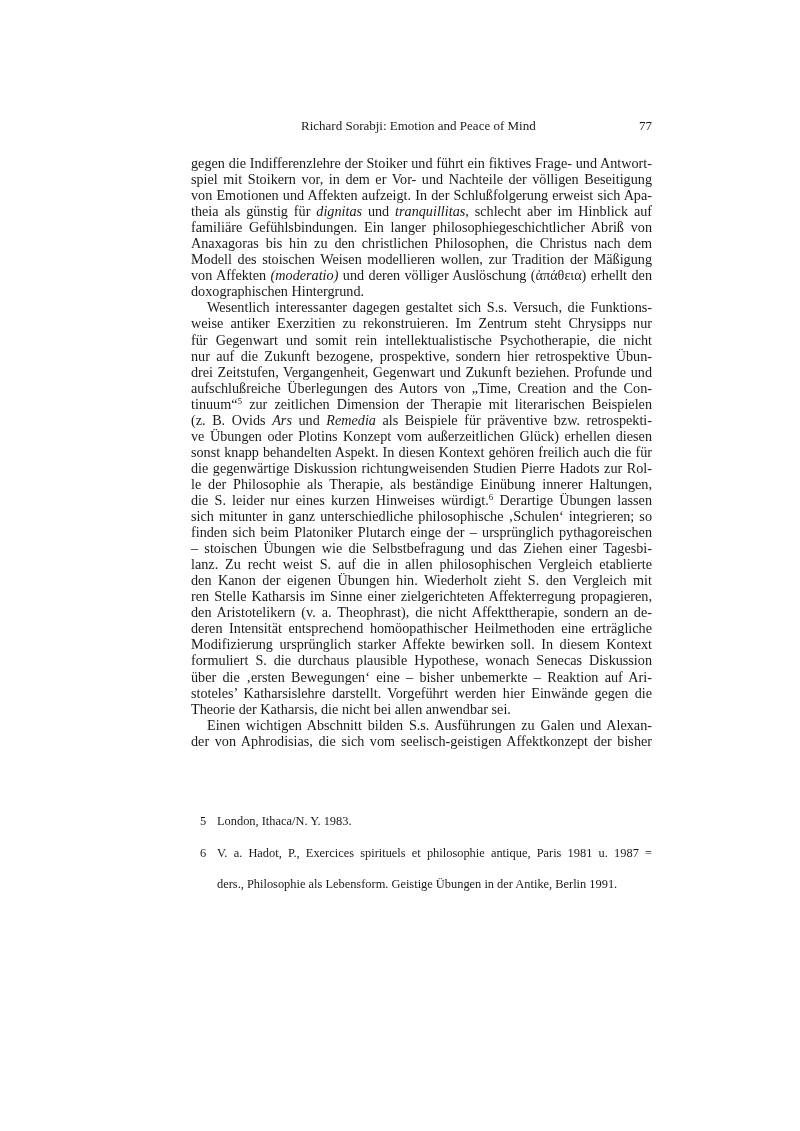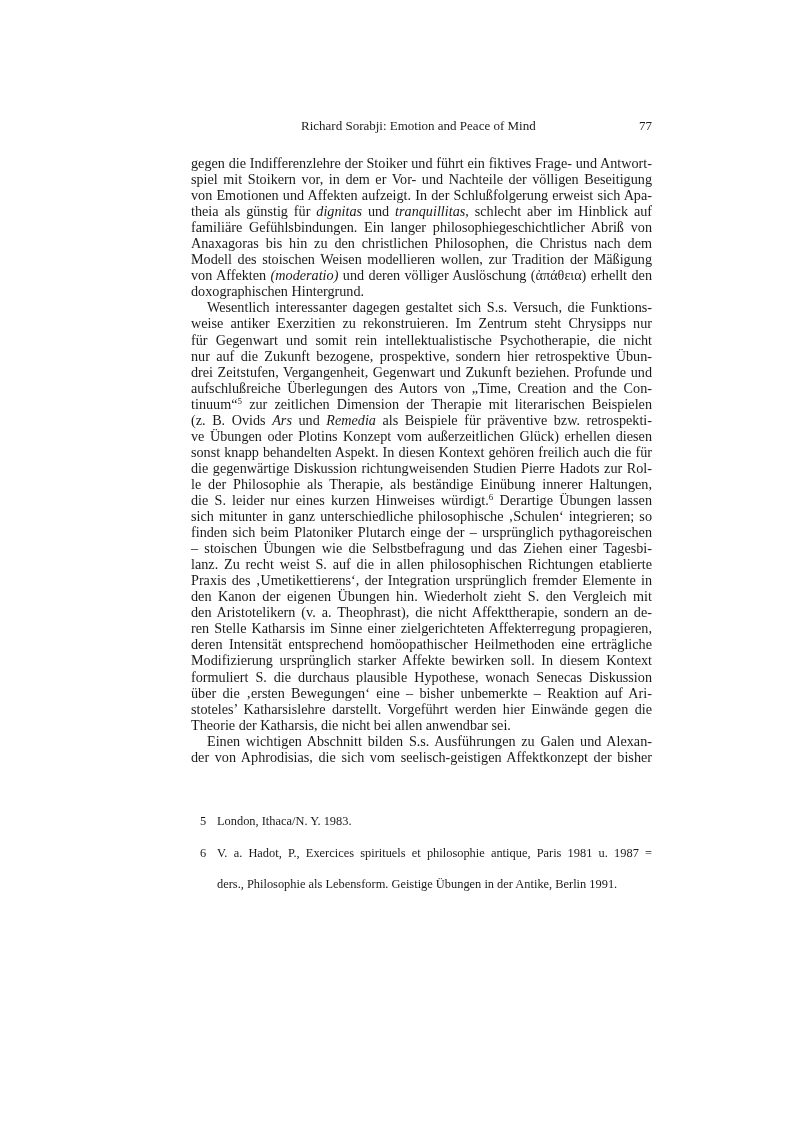--- a/index.html
+++ b/index.html
@@ -56,25 +56,24 @@
         <span class="line">tinuum“<sup>5</sup> zur zeitlichen Dimension der Therapie mit literarischen Beispielen</span>
         <span class="line">(z. B. Ovids <span class="it">Ars</span> und <span class="it">Remedia</span> als Beispiele für präventive bzw. retrospekti-</span>
         <span class="line">ve Übungen oder Plotins Konzept vom außerzeitlichen Glück) erhellen diesen</span>
         <span class="line">sonst knapp behandelten Aspekt. In diesen Kontext gehören freilich auch die für</span>
         <span class="line">die gegenwärtige Diskussion richtungweisenden Studien Pierre Hadots zur Rol-</span>
         <span class="line">le der Philosophie als Therapie, als beständige Einübung innerer Haltungen,</span>
         <span class="line">die S. leider nur eines kurzen Hinweises würdigt.<sup>6</sup> Derartige Übungen lassen</span>
         <span class="line">sich mitunter in ganz unterschiedliche philosophische ‚Schulen‘ integrieren; so</span>
         <span class="line">finden sich beim Platoniker Plutarch einge der – ursprünglich pythagoreischen</span>
         <span class="line">– stoischen Übungen wie die Selbstbefragung und das Ziehen einer Tagesbi-</span>
-        <span class="line">lanz. Zu recht weist S. auf die in allen philosophischen Richtungen etablierte</span>
-        <span class="line">Praxis des ‚Umetikettierens‘, der Integration ursprünglich fremder Elemente in</span>
+        <span class="line">lanz. Zu recht weist S. auf die in allen philosophischen Vergleich etablierte</span>
         <span class="line">den Kanon der eigenen Übungen hin. Wiederholt zieht S. den Vergleich mit</span>
+        <span class="line">ren Stelle Katharsis im Sinne einer zielgerichteten Affekterregung propagieren,</span>
         <span class="line">den Aristotelikern (v. a. Theophrast), die nicht Affekttherapie, sondern an de-</span>
-        <span class="line">ren Stelle Katharsis im Sinne einer zielgerichteten Affekterregung propagieren,</span>
         <span class="line">deren Intensität entsprechend homöopathischer Heilmethoden eine erträgliche</span>
         <span class="line">Modifizierung ursprünglich starker Affekte bewirken soll. In diesem Kontext</span>
         <span class="line">formuliert S. die durchaus plausible Hypothese, wonach Senecas Diskussion</span>
         <span class="line">über die ‚ersten Bewegungen‘ eine – bisher unbemerkte – Reaktion auf Ari-</span>
         <span class="line">stoteles’ Katharsislehre darstellt. Vorgeführt werden hier Einwände gegen die</span>
         <span class="line last">Theorie der Katharsis, die nicht bei allen anwendbar sei.</span>
       </div>
       <div>
         <span class="line indent">Einen wichtigen Abschnitt bilden S.s. Ausführungen zu Galen und Alexan-</span>
         <span class="line">der von Aphrodisias, die sich vom seelisch-geistigen Affektkonzept der bisher</span>

